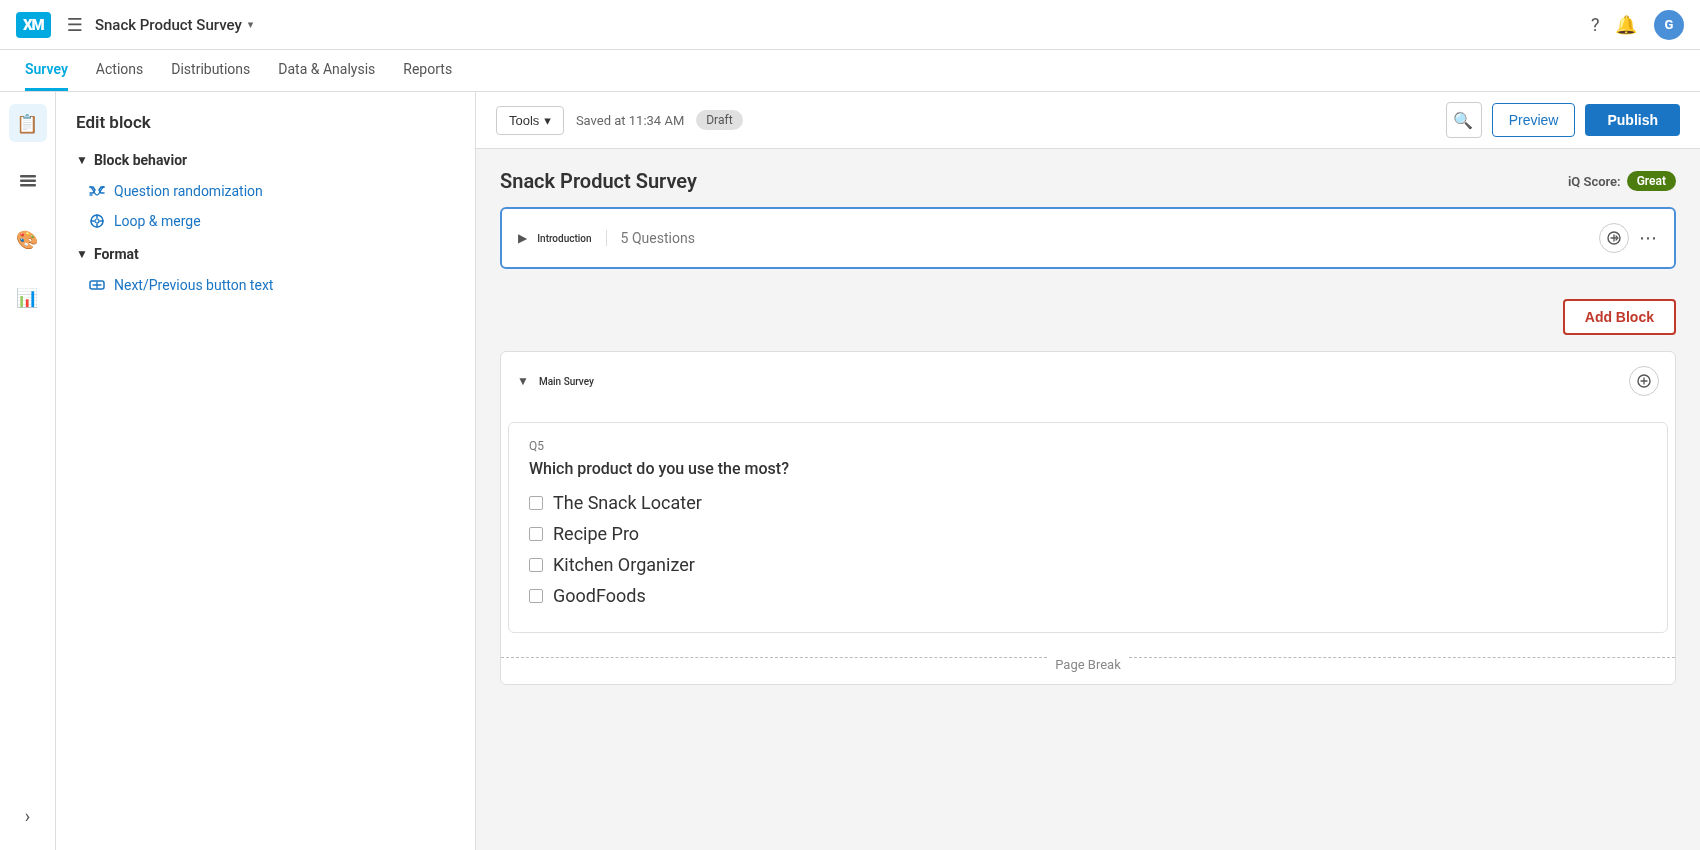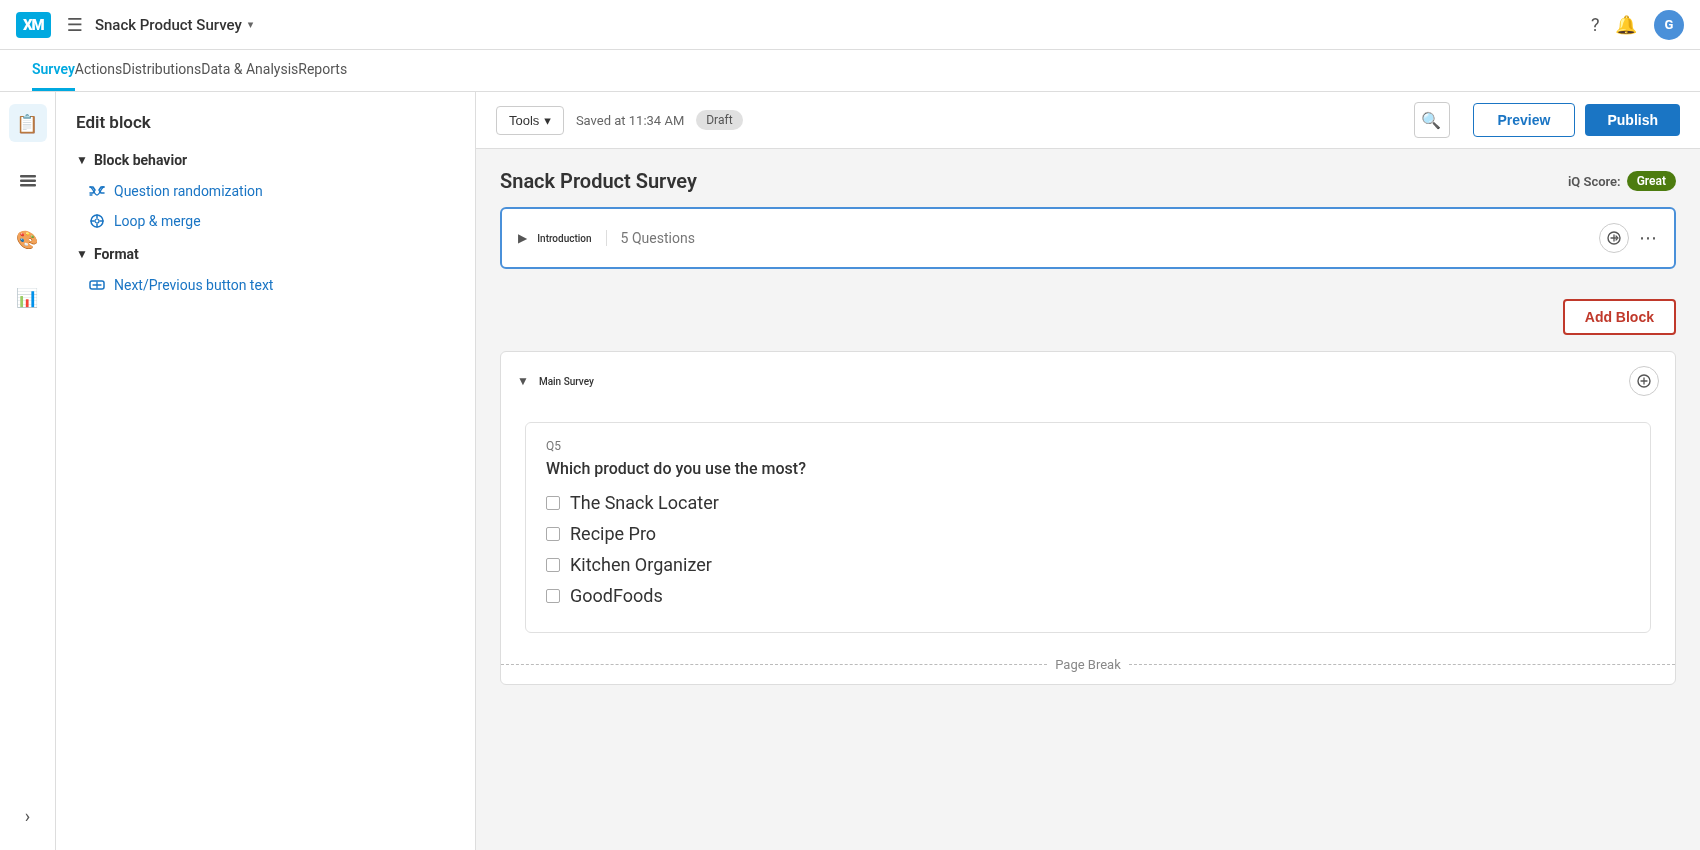--- a/index.html
+++ b/index.html
@@ -19,21 +19,21 @@
     .survey-title-bar { font-size: 15px; font-weight: 500; color: #333; display: flex; align-items: center; gap: 6px; }
     .chevron-down { font-size: 11px; color: #666; }
     .top-bar-right { margin-left: auto; display: flex; align-items: center; gap: 16px; }
     .top-icon { font-size: 18px; color: #555; cursor: pointer; }
     .user-avatar { width: 30px; height: 30px; border-radius: 50%; background: #4a90d9; color: #fff; display: flex; align-items: center; justify-content: center; font-weight: 700; font-size: 13px; cursor: pointer; }
 
     
     .sub-nav {
       display: flex; align-items: center; height: 42px;
       background: #fff; border-bottom: 1px solid #ddd;
-      padding: 0 32px; 
+      padding: 0 25px; gap: 28px;
     }
     .sub-nav-item { font-size: 14px; color: #555; cursor: pointer; height: 100%; display: flex; align-items: center; border-bottom: 3px solid transparent; }
     .sub-nav-item.active { color: #00a9e0; border-bottom: 3px solid #00a9e0; font-weight: 600; }
 
     
     .main-layout { display: flex; height: calc(850px - 92px); }
 
     
     .icon-sidebar {
       width: 56px; background: #fff; border-right: 1px solid #ddd;
@@ -64,21 +64,21 @@
       display: flex; align-items: center; padding: 10px 20px; gap: 12px; justify-content: flex-end;
     }
     .tools-btn {
       display: flex; align-items: center; gap: 5px; border: 1px solid #ccc;
       background: #fff; border-radius: 4px; padding: 6px 12px; cursor: pointer; font-size: 13px; color: #333;
     }
     .saved-text { font-size: 13px; color: #666; }
     .draft-badge { background: #e0e0e0; border-radius: 12px; padding: 3px 10px; font-size: 12px; color: #555; }
     .toolbar-right { margin-left: auto; display: flex; align-items: center; gap: 10px; }
     .search-btn { border: 1px solid #ccc; background: #fff; border-radius: 4px; width: 36px; height: 36px; display: flex; align-items: center; justify-content: center; cursor: pointer; font-size: 16px; color: #555; }
-    .preview-btn { border: 1px solid #1a75c4; background: #fff; color: #1a75c4; border-radius: 4px; padding: 8px 24px; font-size: 14px; cursor: pointer; font-weight: 700; margin-left: 13px; }
+    .preview-btn { border: 1px solid #1a75c4; background: #fff; color: #1a75c4; border-radius: 4px; padding: 8px 16px; font-size: 14px; cursor: pointer; font-weight: 400; }
     .publish-btn { background: #1a75c4; color: #fff; border: none; border-radius: 4px; padding: 8px 22px; font-size: 14px; cursor: pointer; font-weight: 600; }
 
     
     .survey-content { padding: 20px 24px; }
     .survey-name-header { font-size: 20px; font-weight: 600; color: #333; margin-bottom: 14px; display: flex; align-items: center; justify-content: space-between; }
     .iq-score { display: flex; align-items: center; gap: 6px; font-size: 13px; color: #555; }
     .iq-badge { background: #4d7c0f; color: #fff; border-radius: 12px; padding: 3px 10px; font-size: 12px; font-weight: 600; }
 
     
     .block-card {
@@ -98,28 +98,28 @@
 
     
     .add-block-container { display: flex; justify-content: flex-end; padding: 16px 0; }
     .add-block-btn {
       border: 2px solid #c0392b; background: #fff; color: #c0392b;
       font-size: 14px; font-weight: 600; padding: 8px 20px;
       border-radius: 4px; cursor: pointer;
     }
 
     
-    .question-card { background: #fff; border: 1px solid #e0e0e0; border-radius: 6px; margin: 12px 24px; padding: 16px 20px; }
+    .question-card { background: #fff; border: 1px solid #e0e0e0; border-radius: 6px; margin: 12px 7px; padding: 16px 20px; }
     .question-id { font-size: 12px; color: #777; margin-bottom: 6px; }
     .question-text { font-size: 16px; font-weight: 500; color: #333; margin-bottom: 14px; }
     .checkbox-option { display: flex; align-items: center; gap: 10px; margin-bottom: 10px; color: #333; font-size: 18px; }
     .checkbox-box { width: 14px; height: 14px; border: 1.5px solid #aaa; border-radius: 2px; flex-shrink: 0; }
 
     
-    .page-break { display: flex; align-items: center; padding: 12px 0; color: #888; font-size: 13px; gap: 8px; }
+    .page-break { display: flex; align-items: flex-start; padding: 12px 0; color: #888; font-size: 13px; gap: 8px; }
     .page-break-line { flex: 1; border-top: 1px dashed #bbb; }
   </style>
 </head>
 <body>
 
 <div class="top-bar">
   <div class="xm-logo">XM</div>
   <span class="hamburger-icon">☰</span>
   <div class="survey-title-bar">
     <span>Snack Product Survey</span>

